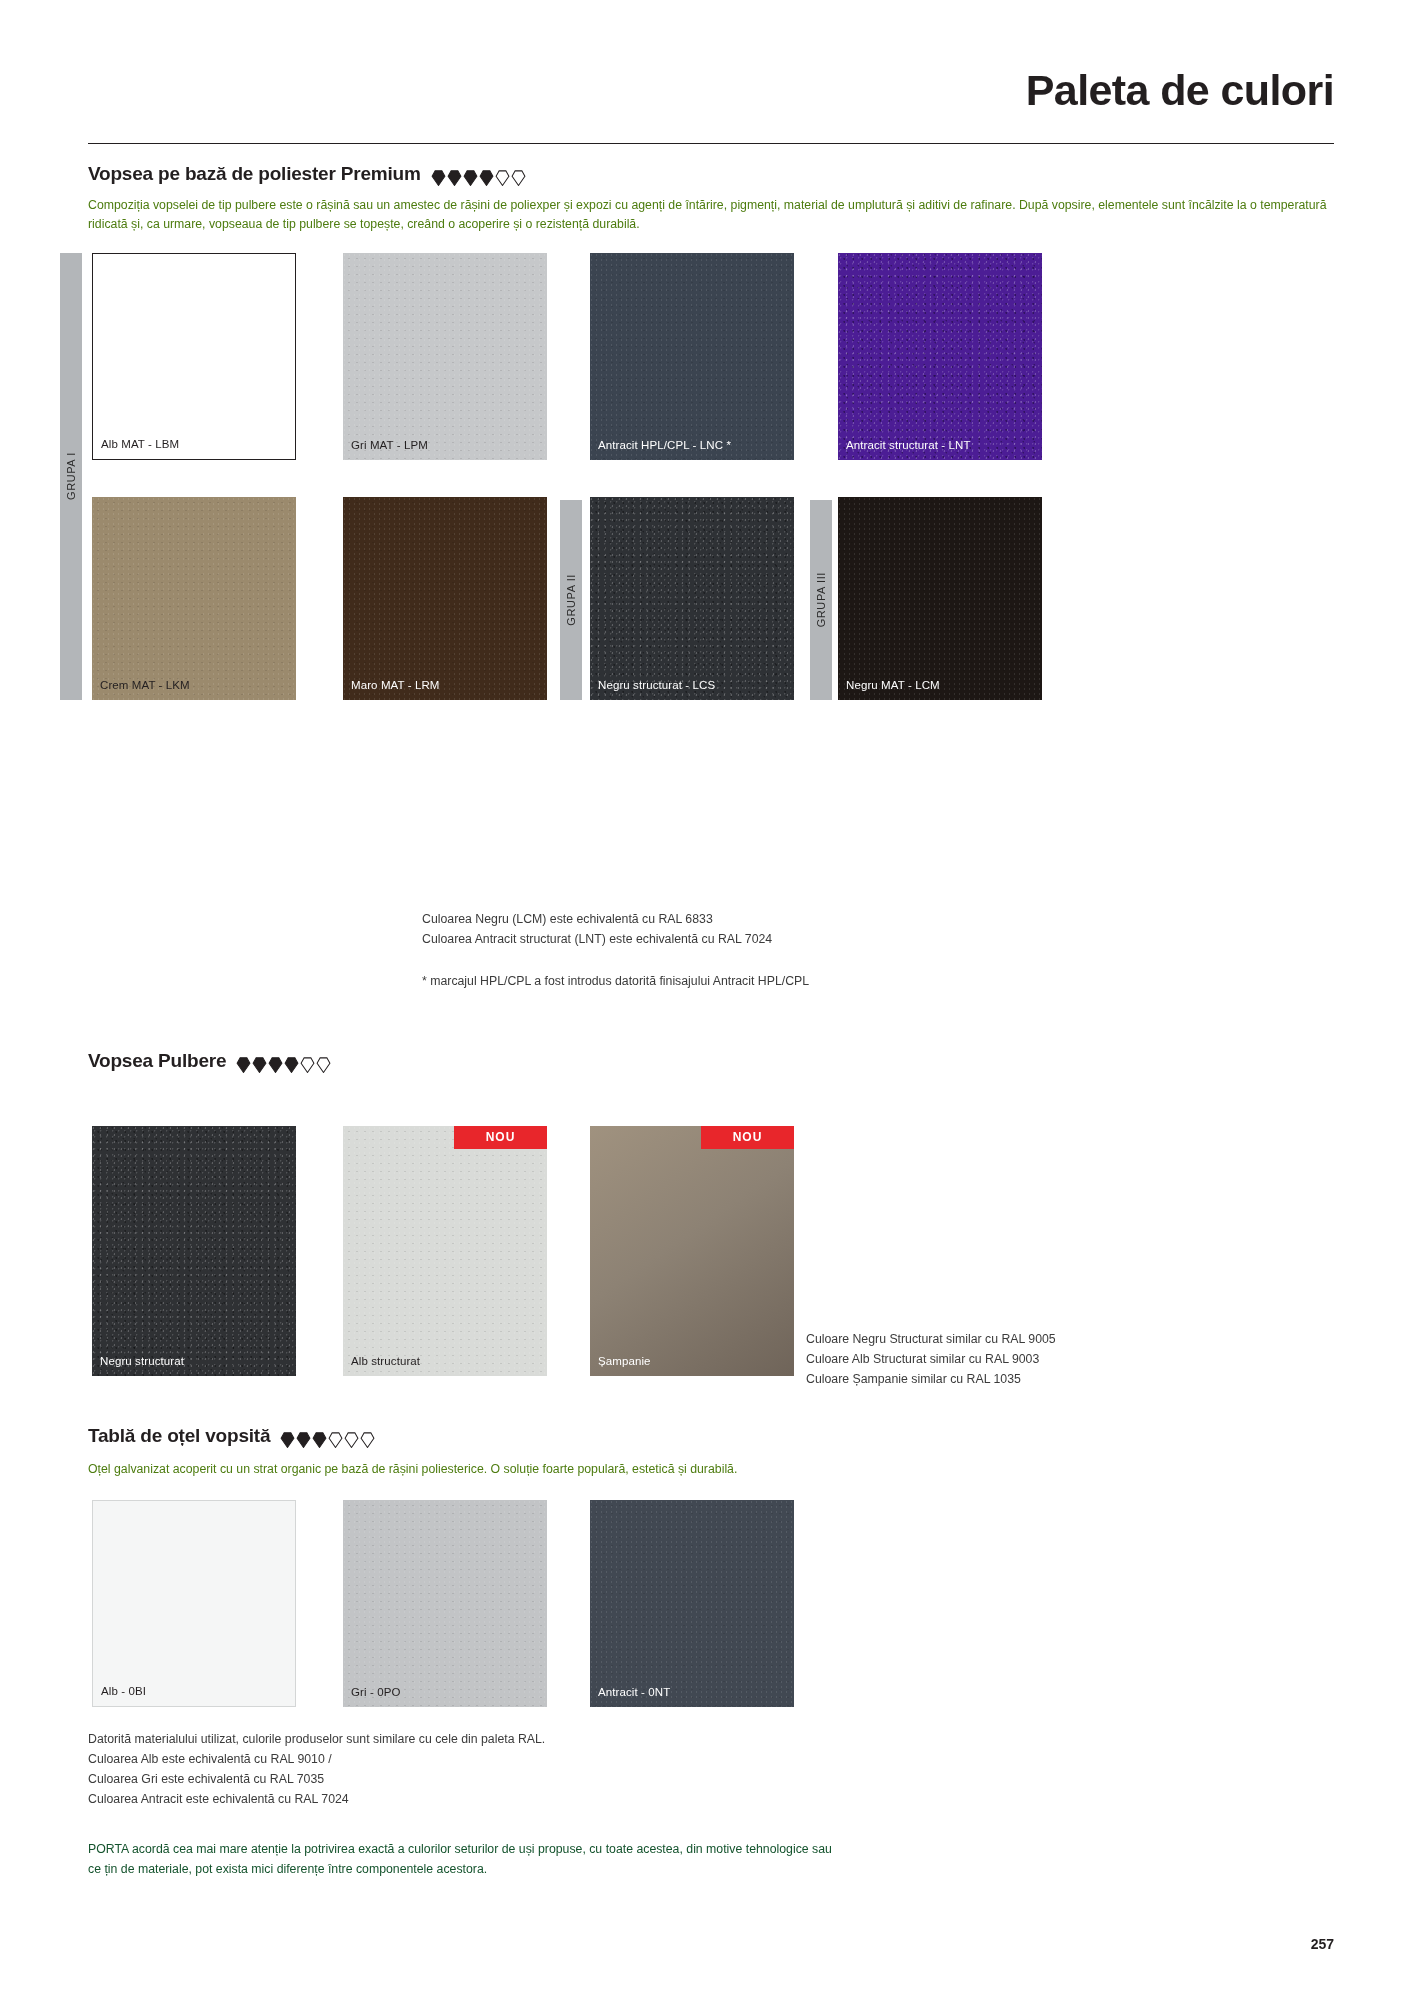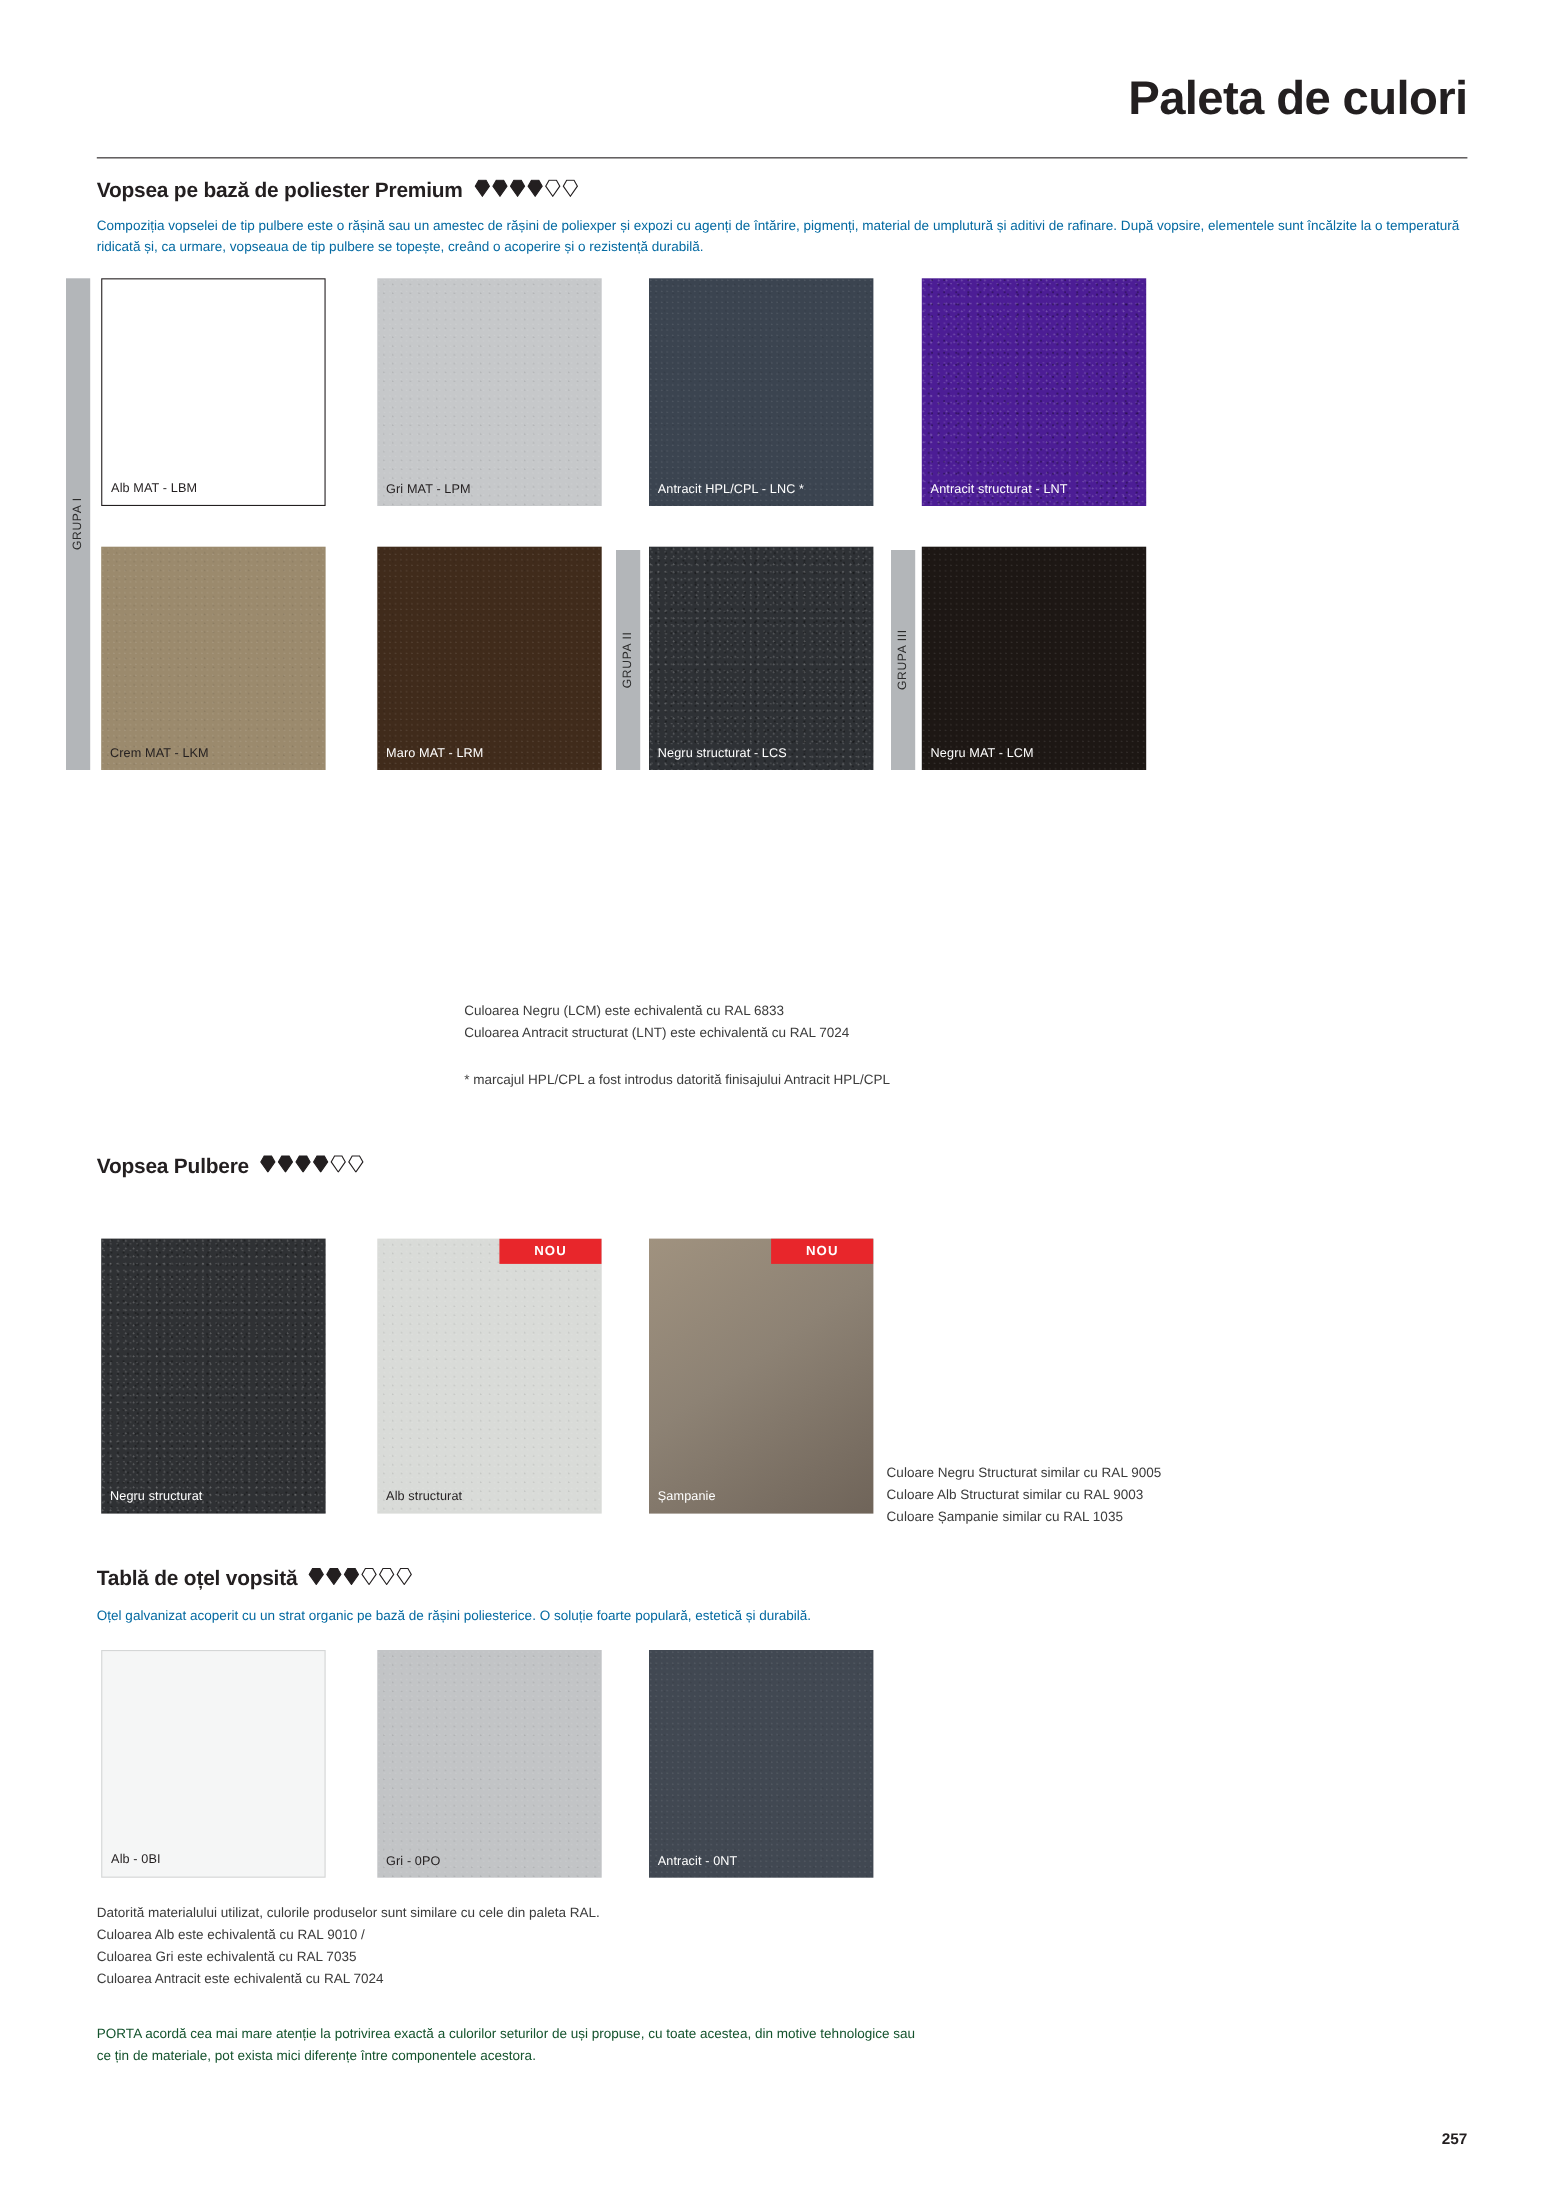--- a/index.html
+++ b/index.html
@@ -32,40 +32,40 @@
     top: 143px;
     height: 1px;
     background: #231f20;
   }
 
   
   .sec-head {
     position: absolute;
     left: 88px;
     display: flex;
-    align-items: flex-start;
+    align-items: flex-end;
     gap: 10px;
     white-space: nowrap;
   }
   .sec-head .sec-title {
     font-size: 19px;
     font-weight: bold;
     color: #231f20;
     letter-spacing: -0.2px;
   }
   .diamonds { display: flex; align-items: center; gap: 1px; }
   .dia { width: 15px; height: 15px; display: inline-block; }
 
   .sec-para {
     position: absolute;
     left: 88px;
     width: 1245px;
     font-size: 12.3px;
     line-height: 1.55;
-    color: #0369a1;
+    color: #4d7c0f;
   }
 
   
   .group-bar {
     position: absolute;
     background: #b3b6b9;
     display: flex;
     align-items: center;
     justify-content: center;
   }

